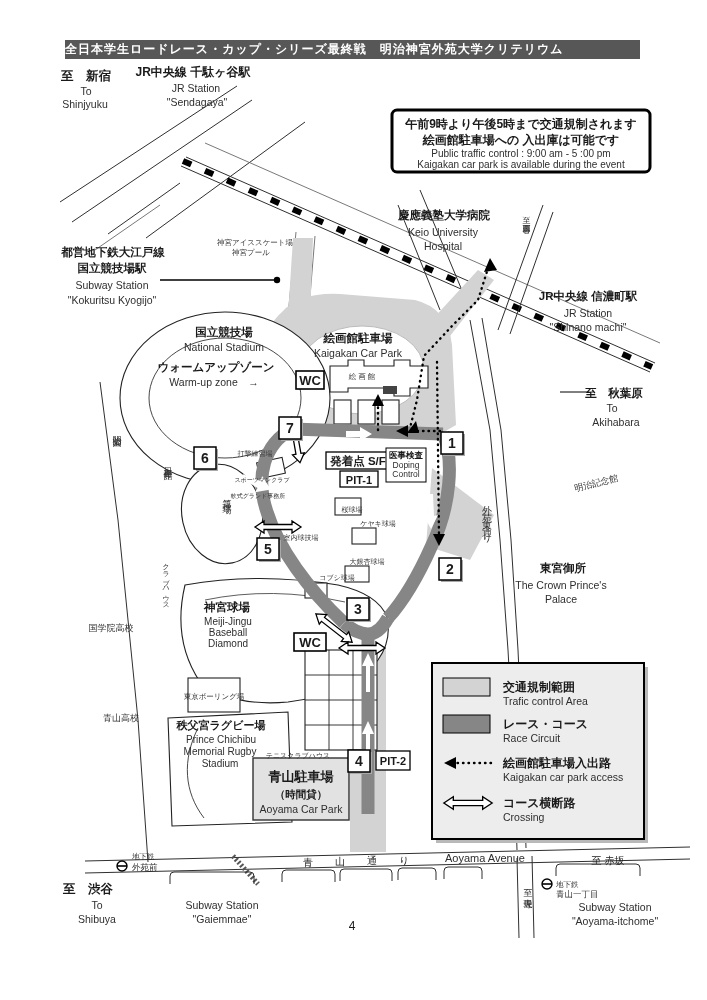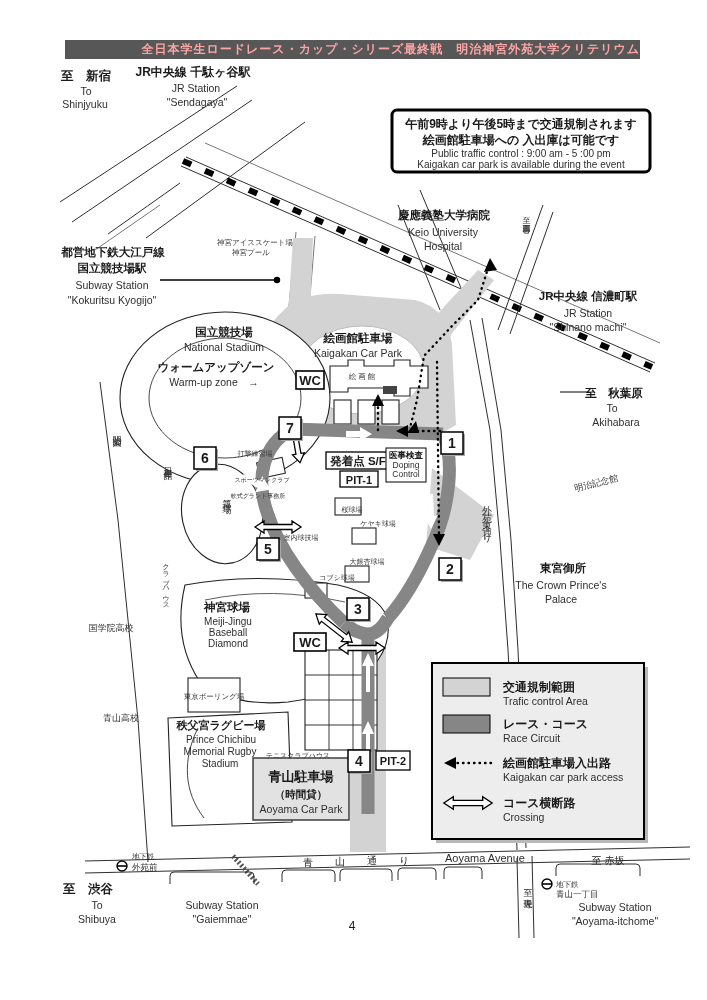--- a/index.html
+++ b/index.html
@@ -1,19 +1,19 @@
 <!DOCTYPE html>
 <html><head>
 <meta charset="utf-8">
 <style>
   html,body{margin:0;padding:0;background:#fff;}
   .page{position:relative;width:707px;height:1000px;background:#ffffff;overflow:hidden;
         font-family:"Liberation Sans","DejaVu Sans",sans-serif;}
   .banner{position:absolute;left:65px;top:40px;width:575px;height:19px;background:#575757;
-          color:#fca5a5;font-size:12px;font-weight:bold;letter-spacing:1px;text-align:right;
+          color:#ffffff;font-size:12px;font-weight:bold;letter-spacing:1px;text-align:left;
           line-height:19px;white-space:nowrap;}
   svg{position:absolute;left:0;top:0;}
   svg text{font-family:"Liberation Sans","DejaVu Sans",sans-serif;fill:#1a1a1a;}
   .b{font-weight:bold;}
   .en{fill:#2e2e2e;}
   .tiny{fill:#333;}
   .v{writing-mode:vertical-rl;text-orientation:upright;}
   .rd{stroke:#2f2f2f;stroke-width:1;fill:none;}
   .rd2{stroke:#555;stroke-width:0.8;fill:none;}
   .area{fill:#d3d3d3;stroke:none;}

